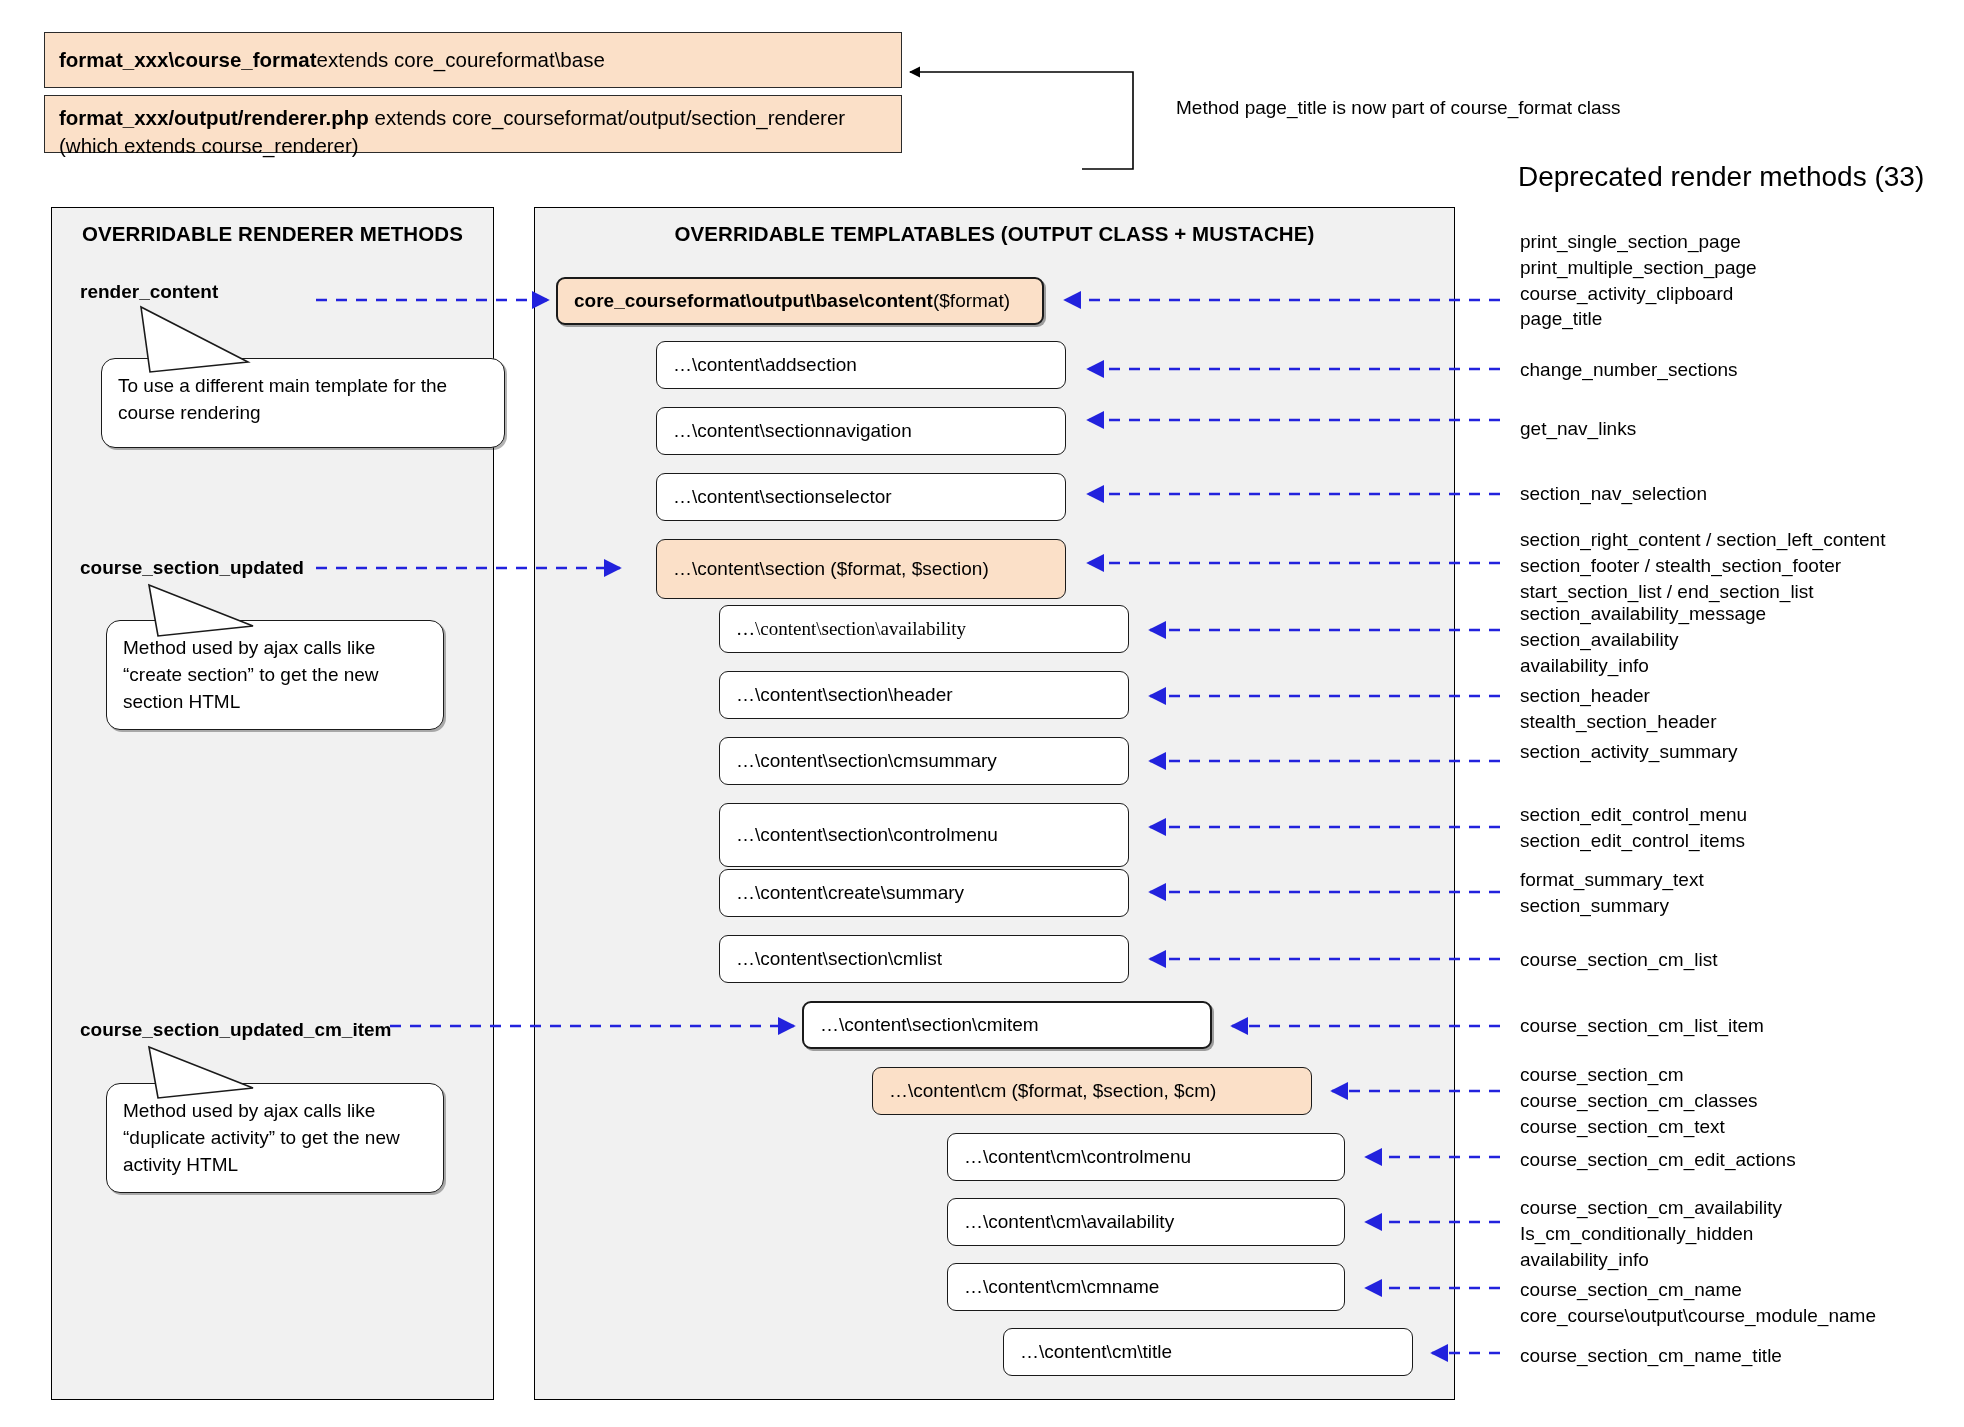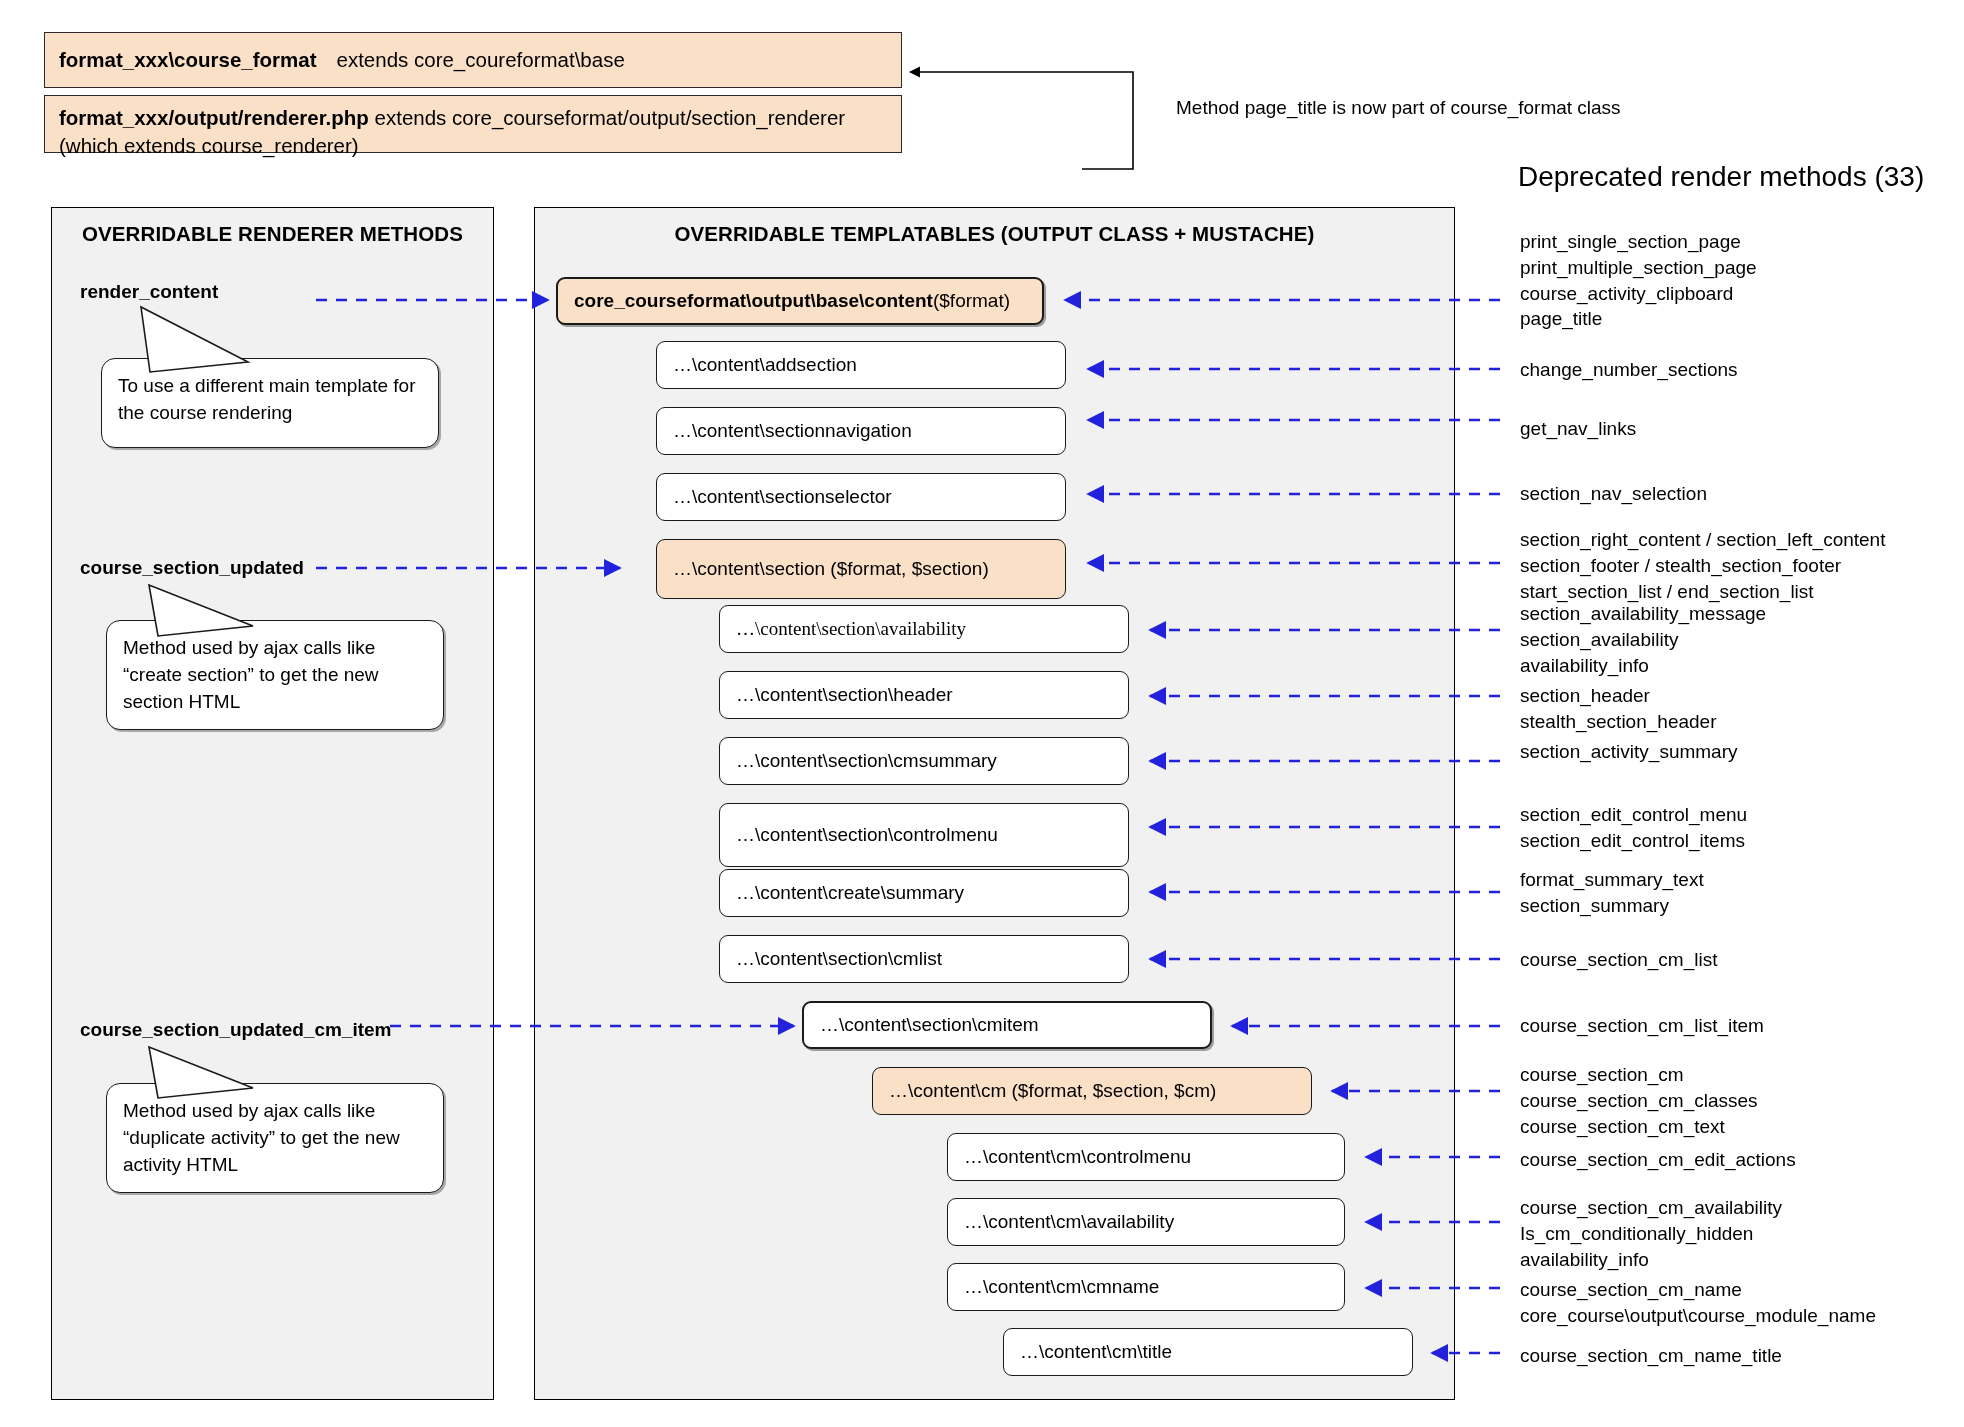--- a/index.html
+++ b/index.html
@@ -63,21 +63,21 @@
 
   .note{position:absolute;font-size:19px;white-space:nowrap;}
 
   svg.overlay{position:absolute;left:0;top:0;width:1964px;height:1427px;overflow:visible;}
 </style>
 </head>
 <body>
 
 <div id="stage">
 
-  <div class="abs topbox" style="left:44px;top:32px;width:858px;height:56px;gap:20px;">
+  <div class="abs topbox" style="left:44px;top:32px;width:858px;height:56px;">
     <span class="b">format_xxx\course_format</span>
       <span> extends core_coureformat\base</span>
   </div>
 
   <div class="abs topbox" style="left:44px;top:95px;width:858px;height:58px;align-items:flex-start;padding-top:8px;">
     <div style="font-size:20.5px;line-height:1.35;">
       <span class="b">format_xxx/output/renderer.php</span><span> extends core_courseformat/output/section_renderer (which extends course_renderer)</span>
     </div>
   </div>
 
@@ -90,21 +90,21 @@
   <div class="abs panel" style="left:534px;top:207px;width:921px;height:1193px;"></div>
 
   <div class="panel-title" style="left:534px;top:222px;width:921px;">OVERRIDABLE TEMPLATABLES (OUTPUT CLASS + MUSTACHE)</div>
 
   <div class="rtitle" style="left:1518px;top:161px;text-align:right;">Deprecated render methods (33)</div>
 
   <div class="mlabel" style="left:80px;top:281px;">render_content</div>
   <div class="mlabel" style="left:80px;top:557px;">course_section_updated</div>
   <div class="mlabel" style="left:80px;top:1019px;">course_section_updated_cm_item</div>
 
-  <div class="callout" style="left:101px;top:358px;width:338px;height:90px;">
+  <div class="callout" style="left:101px;top:358px;width:404px;height:90px;">
     <span>To use a different main template for the course rendering</span>
   </div>
 
   <div class="callout" style="left:106px;top:620px;width:338px;height:110px;">
     <span>Method used by ajax calls like “create section” to get the new section HTML</span>
   </div>
 
   <div class="callout" style="left:106px;top:1083px;width:338px;height:110px;">
     <span>Method used by ajax calls like “duplicate activity” to get the new activity HTML</span>
   </div>

